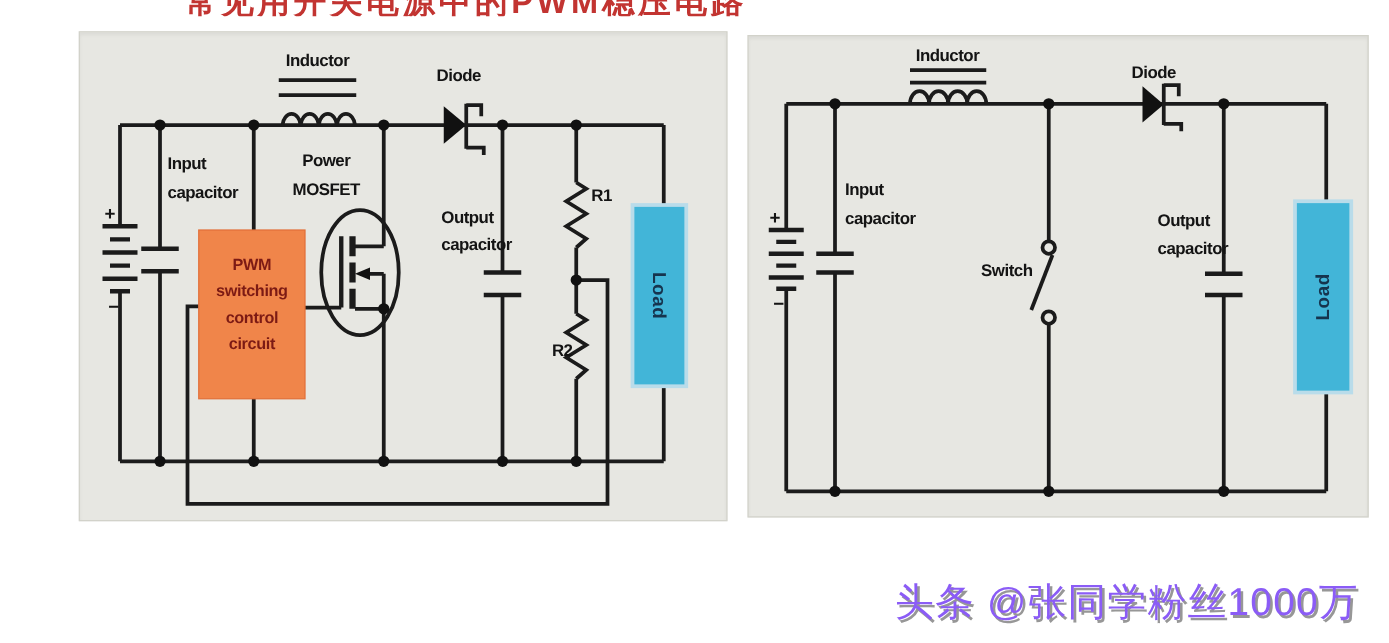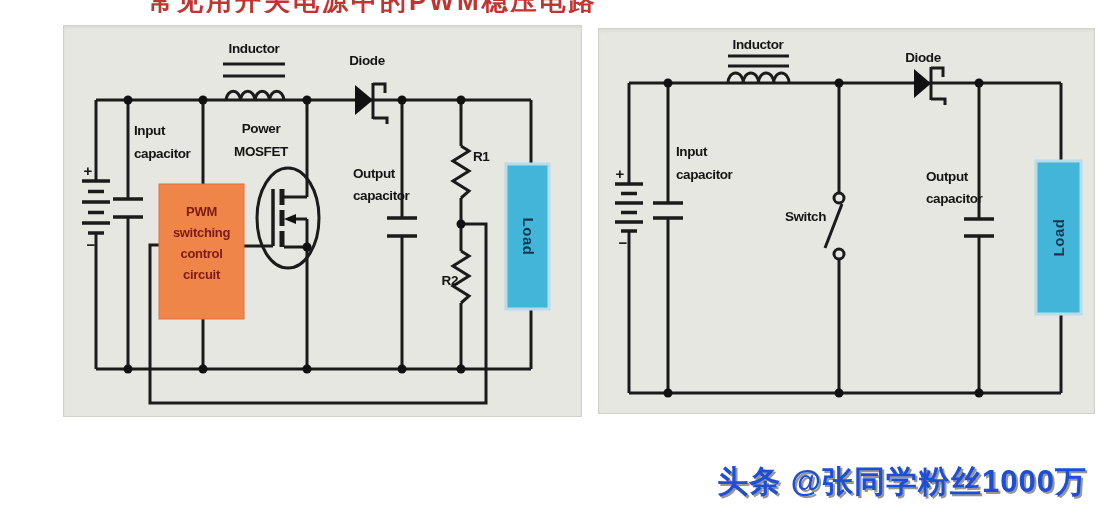--- a/index.html
+++ b/index.html
@@ -15,22 +15,22 @@
   .plate{stroke:#1b1b1b;stroke-width:3.5;fill:none;}
   .chan{stroke:#1b1b1b;stroke-width:5;fill:none;}
   .dot{fill:#111;}
   .lbl{font:bold 13.5px "Liberation Sans",sans-serif;fill:#141414;letter-spacing:-0.4px;}
   .pwm-lbl{font:bold 13px "Liberation Sans",sans-serif;fill:#7c1a14;letter-spacing:-0.3px;}
   .load-lbl{font:bold 15px "Liberation Sans",sans-serif;fill:#16344e;letter-spacing:.5px;}
   .sign{font:bold 15px "Liberation Sans",sans-serif;fill:#141414;}
   #cropped-title{position:absolute;left:148px;top:0;width:520px;height:13px;overflow:hidden;}
   #cropped-title span{display:block;margin-top:-16px;font-size:26px;font-weight:bold;
         color:#c23431;letter-spacing:3px;white-space:nowrap;}
-  #watermark{position:absolute;right:24px;top:461px;font-size:31px;font-weight:bold;
-        color:#1d4ed8;letter-spacing:1px;white-space:nowrap;
+  #watermark{position:absolute;right:24px;top:461px;font-size:31px;font-weight:normal;
+        color:#8b5cf6;letter-spacing:1px;white-space:nowrap;
         text-shadow:2px 2px 0 #979797,-1px -1px 0 #ffffff;}
 </style>
 </head>
 <body>
 
 <div id="root">
 
   <div id="cropped-title">
     <span>常见用开关电源中的PWM稳压电路</span>
   </div>

